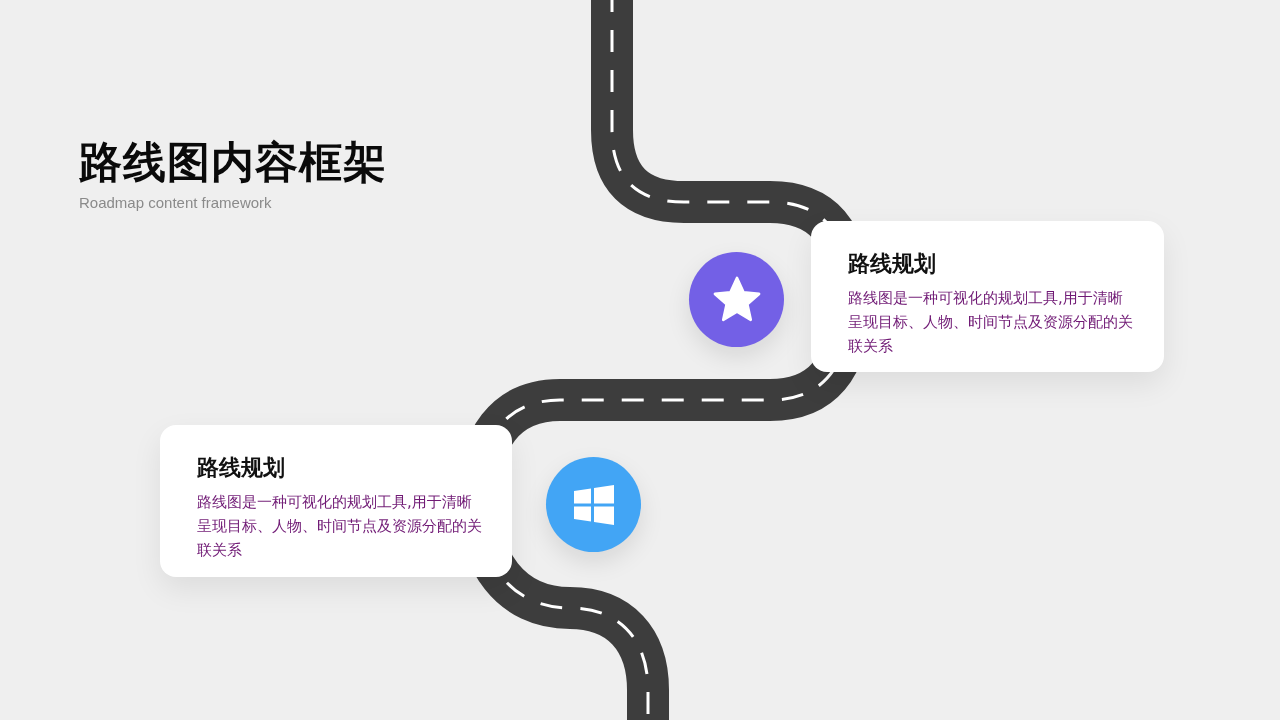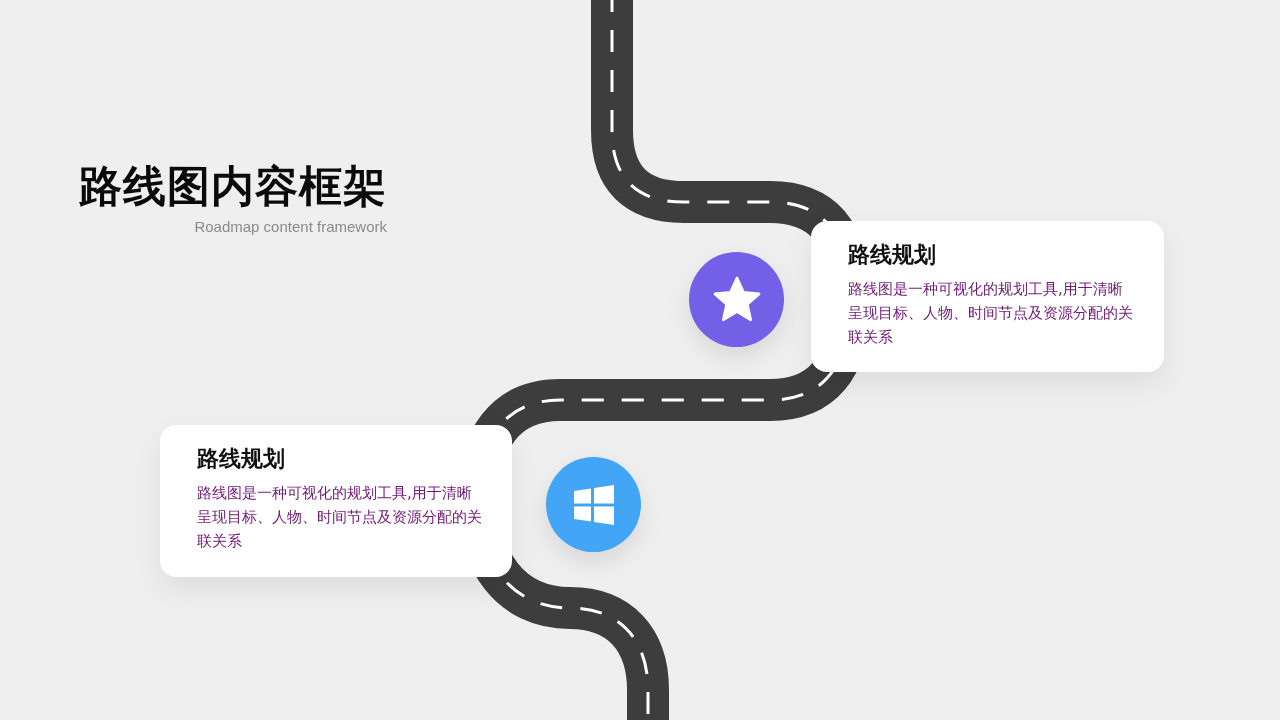--- a/index.html
+++ b/index.html
@@ -3,34 +3,33 @@
   <meta charset="utf-8">
   <style>
     * { margin: 0; padding: 0; box-sizing: border-box; }
     html, body { width: 1280px; height: 720px; overflow: hidden; }
     body {
       background: #efefef;
       font-family: "Liberation Sans", "DejaVu Sans", sans-serif;
       position: relative;
     }
     .road-svg { position: absolute; left: 0; top: 0; width: 1280px; height: 720px; }
-    .title-block { position: absolute; left: 79px; top: 160px; }
+    .title-block { position: absolute; left: 79px; top: 136px; }
     .main-title {
       font-size: 43px; font-weight: 700; color: #0a0a0a; letter-spacing: 1px;
       font-family: "DejaVu Sans", sans-serif; line-height: 52px;
     }
     .sub-title {
       margin-top: 6px; font-size: 15px; color: #8a8a8a;
       font-family: "Liberation Sans", sans-serif;
-      text-align: right;
     }
     .card {
       position: absolute; background: #ffffff; border-radius: 16px;
       box-shadow: 0 12px 30px rgba(0,0,0,0.08);
-      padding: 20px 36px 0 37px;
+      padding: 29px 36px 0 37px;
     }
     .card-right { left: 811px; top: 221px; width: 353px; height: 151px; }
     .card-left { left: 160px; top: 425px; width: 352px; height: 152px; }
     .card-title {
       font-size: 22px; font-weight: 700; color: #111111;
       font-family: "DejaVu Sans", sans-serif; line-height: 28px;
     }
     .card-desc {
       margin-top: 8px; font-size: 15px; line-height: 24px; color: #701a75;
       font-family: "DejaVu Sans", sans-serif; width: 285px;

